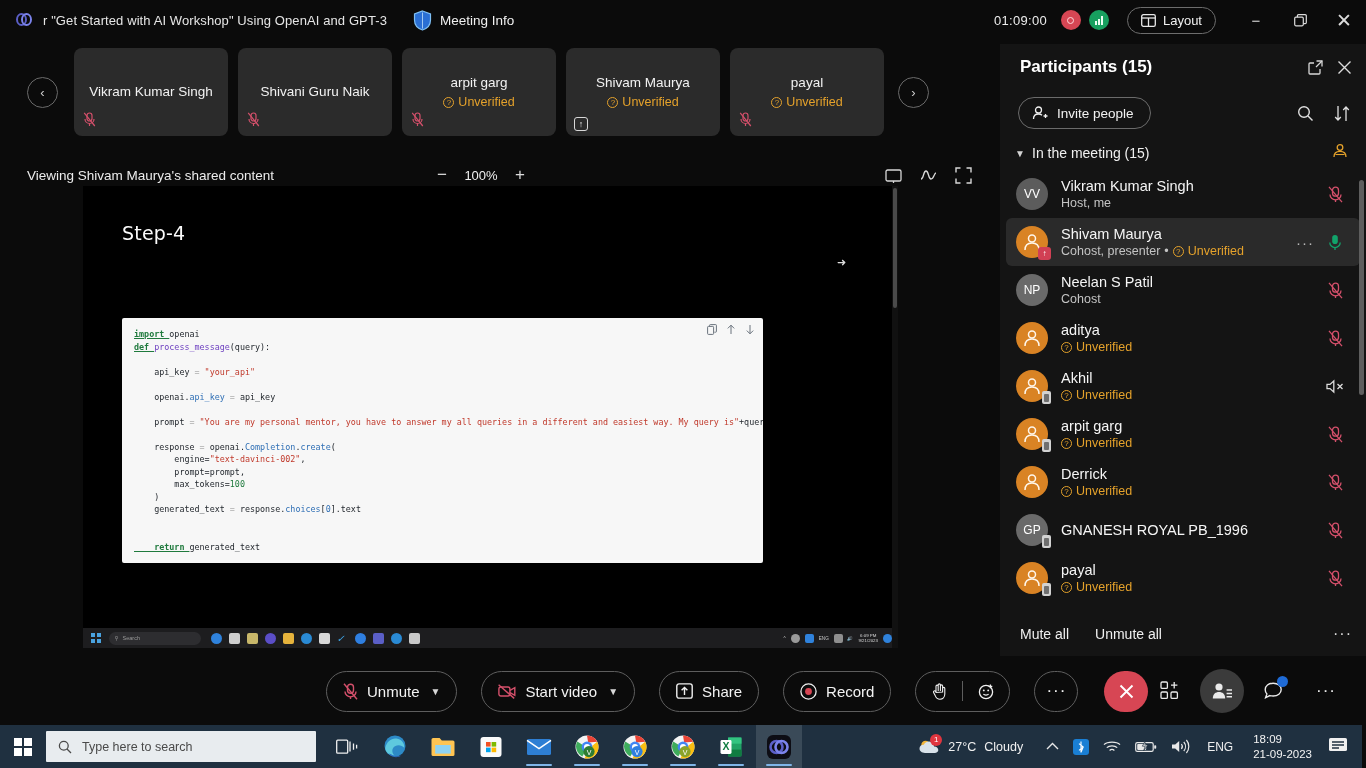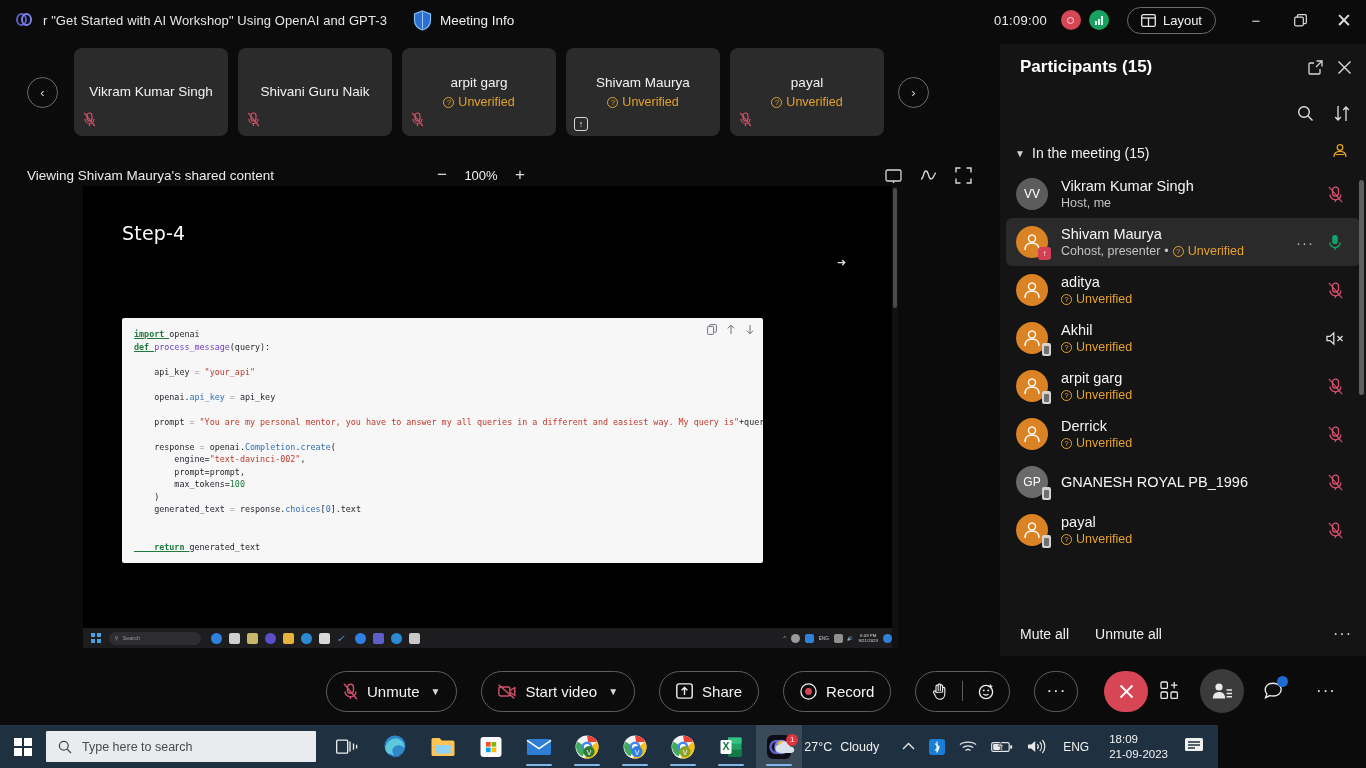--- a/index.html
+++ b/index.html
@@ -210,21 +210,21 @@
   .cbtn.more { width: 44px; justify-content:center; font-size: 17px; letter-spacing: 1px; padding: 0; }
   .hangup { width: 44px; height: 41px; background:#d74654; border-radius:21px;
     display:flex; align-items:center; justify-content:center; color:#fff; font-size:19px; cursor:pointer; margin-left: 2px;}
   .ctrl-right { position:absolute; right: 18px; display:flex; align-items:center; gap: 8px; }
   .rbtn { width: 44px; height: 44px; border-radius:50%; display:flex; align-items:center; justify-content:center;
     color:#eaeaea; cursor:pointer; position:relative; }
   .rbtn.active { background:#3b3b3b; }
   .rbadge { position:absolute; top: 7px; right: 8px; width: 11px; height: 11px; border-radius:50%; background:#1f6bd6; }
 
   
-  .taskbar { position:absolute; left:0; bottom:0; width:1218px; height:43px; background:#1f3040;
+  .taskbar { position:absolute; left:0; bottom:0; width:1362px; height:43px; background:#1f3040;
     display:flex; align-items:center; }
   .start {
     width: 46px; height: 43px; display:flex; align-items:center; justify-content:center; cursor:pointer;
   }
   .start .grid { display:grid; grid-template-columns: 8px 8px; grid-template-rows: 8px 8px; gap: 2px; }
   .start .grid i { background:#fff; display:block; }
   .tb-search {
     width: 270px; height: 31px; background:#e8ecef; border-radius: 1px; display:flex; align-items:center;
     gap: 10px; padding-left: 12px; font-size: 12.5px; color:#4a4a4a; cursor:text;
   }
@@ -491,20 +491,28 @@
           </svg>
       </span>
       <span class="pic">
         <svg width="15" height="15" viewBox="0 0 15 15">
             <path d="M1.5 1.5 L13.5 13.5 M13.5 1.5 L1.5 13.5" stroke="#dcdcdc" stroke-width="1.4"></path>
           </svg>
       </span>
     </div>
 
     <div class="panel-sub">
+      <div class="invite-btn">
+        <svg width="16" height="16" viewBox="0 0 16 16">
+            <circle cx="6.5" cy="5" r="3" fill="none" stroke="#f0f0f0" stroke-width="1.3"></circle>
+            <path d="M1.5 14 C1.5 10.5 3.8 9 6.5 9 C8 9 9.2 9.4 10 10.2" fill="none" stroke="#f0f0f0" stroke-width="1.3"></path>
+            <path d="M11.5 11 H15.5 M13.5 9 V13" stroke="#f0f0f0" stroke-width="1.3"></path>
+          </svg>
+        <span>Invite people</span>
+      </div>
       <div class="spacer"></div>
       <span class="pic">
         <svg width="17" height="17" viewBox="0 0 17 17">
             <circle cx="7" cy="7" r="5.3" fill="none" stroke="#e0e0e0" stroke-width="1.4"></circle>
             <path d="M11 11 L15.5 15.5" stroke="#e0e0e0" stroke-width="1.4"></path>
           </svg>
       </span>
       <span class="pic">
         <svg width="16" height="17" viewBox="0 0 16 17">
             <path d="M4 1 V15 M1.2 12 L4 15 L6.8 12" fill="none" stroke="#e0e0e0" stroke-width="1.3"></path>
@@ -567,20 +575,39 @@
           <span class="pmore">···</span>
           <span class="pstat">
             <svg width="14" height="17" viewBox="0 0 14 17">
               <rect x="4.2" y="1" width="5.6" height="9" rx="2.8" fill="#12a36b"></rect>
               <path d="M1.8 8.4 A5.2 5.2 0 0 0 12.2 8.4" fill="none" stroke="#12a36b" stroke-width="1.3"></path>
               <path d="M7 13.6 V16" stroke="#12a36b" stroke-width="1.3"></path>
             </svg>
           </span>
         </div>
         <div class="prow">
+          <div class="avatar av-initials" style="background: rgb(106, 106, 106);">
+            <span>NP</span>
+          </div>
+          <div class="pinfo">
+            <div class="pname">Neelan S Patil</div>
+            <div class="pmeta">
+              <span>Cohost</span>
+            </div>
+          </div>
+          <span class="pstat">
+            <svg width="15" height="17" viewBox="0 0 15 17">
+              <rect x="4.5" y="1.2" width="6" height="9" rx="3" fill="none" stroke="#d4506b" stroke-width="1.3"></rect>
+              <path d="M2 8.4 A5.5 5.5 0 0 0 13 8.4" fill="none" stroke="#d4506b" stroke-width="1.3"></path>
+              <path d="M7.5 13.6 V16" stroke="#d4506b" stroke-width="1.3"></path>
+              <path d="M1 0.8 L14 16.2" stroke="#d4506b" stroke-width="1.3"></path>
+            </svg>
+          </span>
+        </div>
+        <div class="prow">
           <div class="avatar av-person" style="background: rgb(217, 131, 36);">
             <svg width="20" height="20" viewBox="0 0 20 20">
               <circle cx="10" cy="6.4" r="3.5" fill="none" stroke="#fff6ea" stroke-width="1.5"></circle>
               <path d="M3 18 C3 13.2 6 11 10 11 C14 11 17 13.2 17 18" fill="none" stroke="#fff6ea" stroke-width="1.5"></path>
             </svg>
           </div>
           <div class="pinfo">
             <div class="pname">aditya</div>
             <div class="pmeta">
               <span class="unverified">

